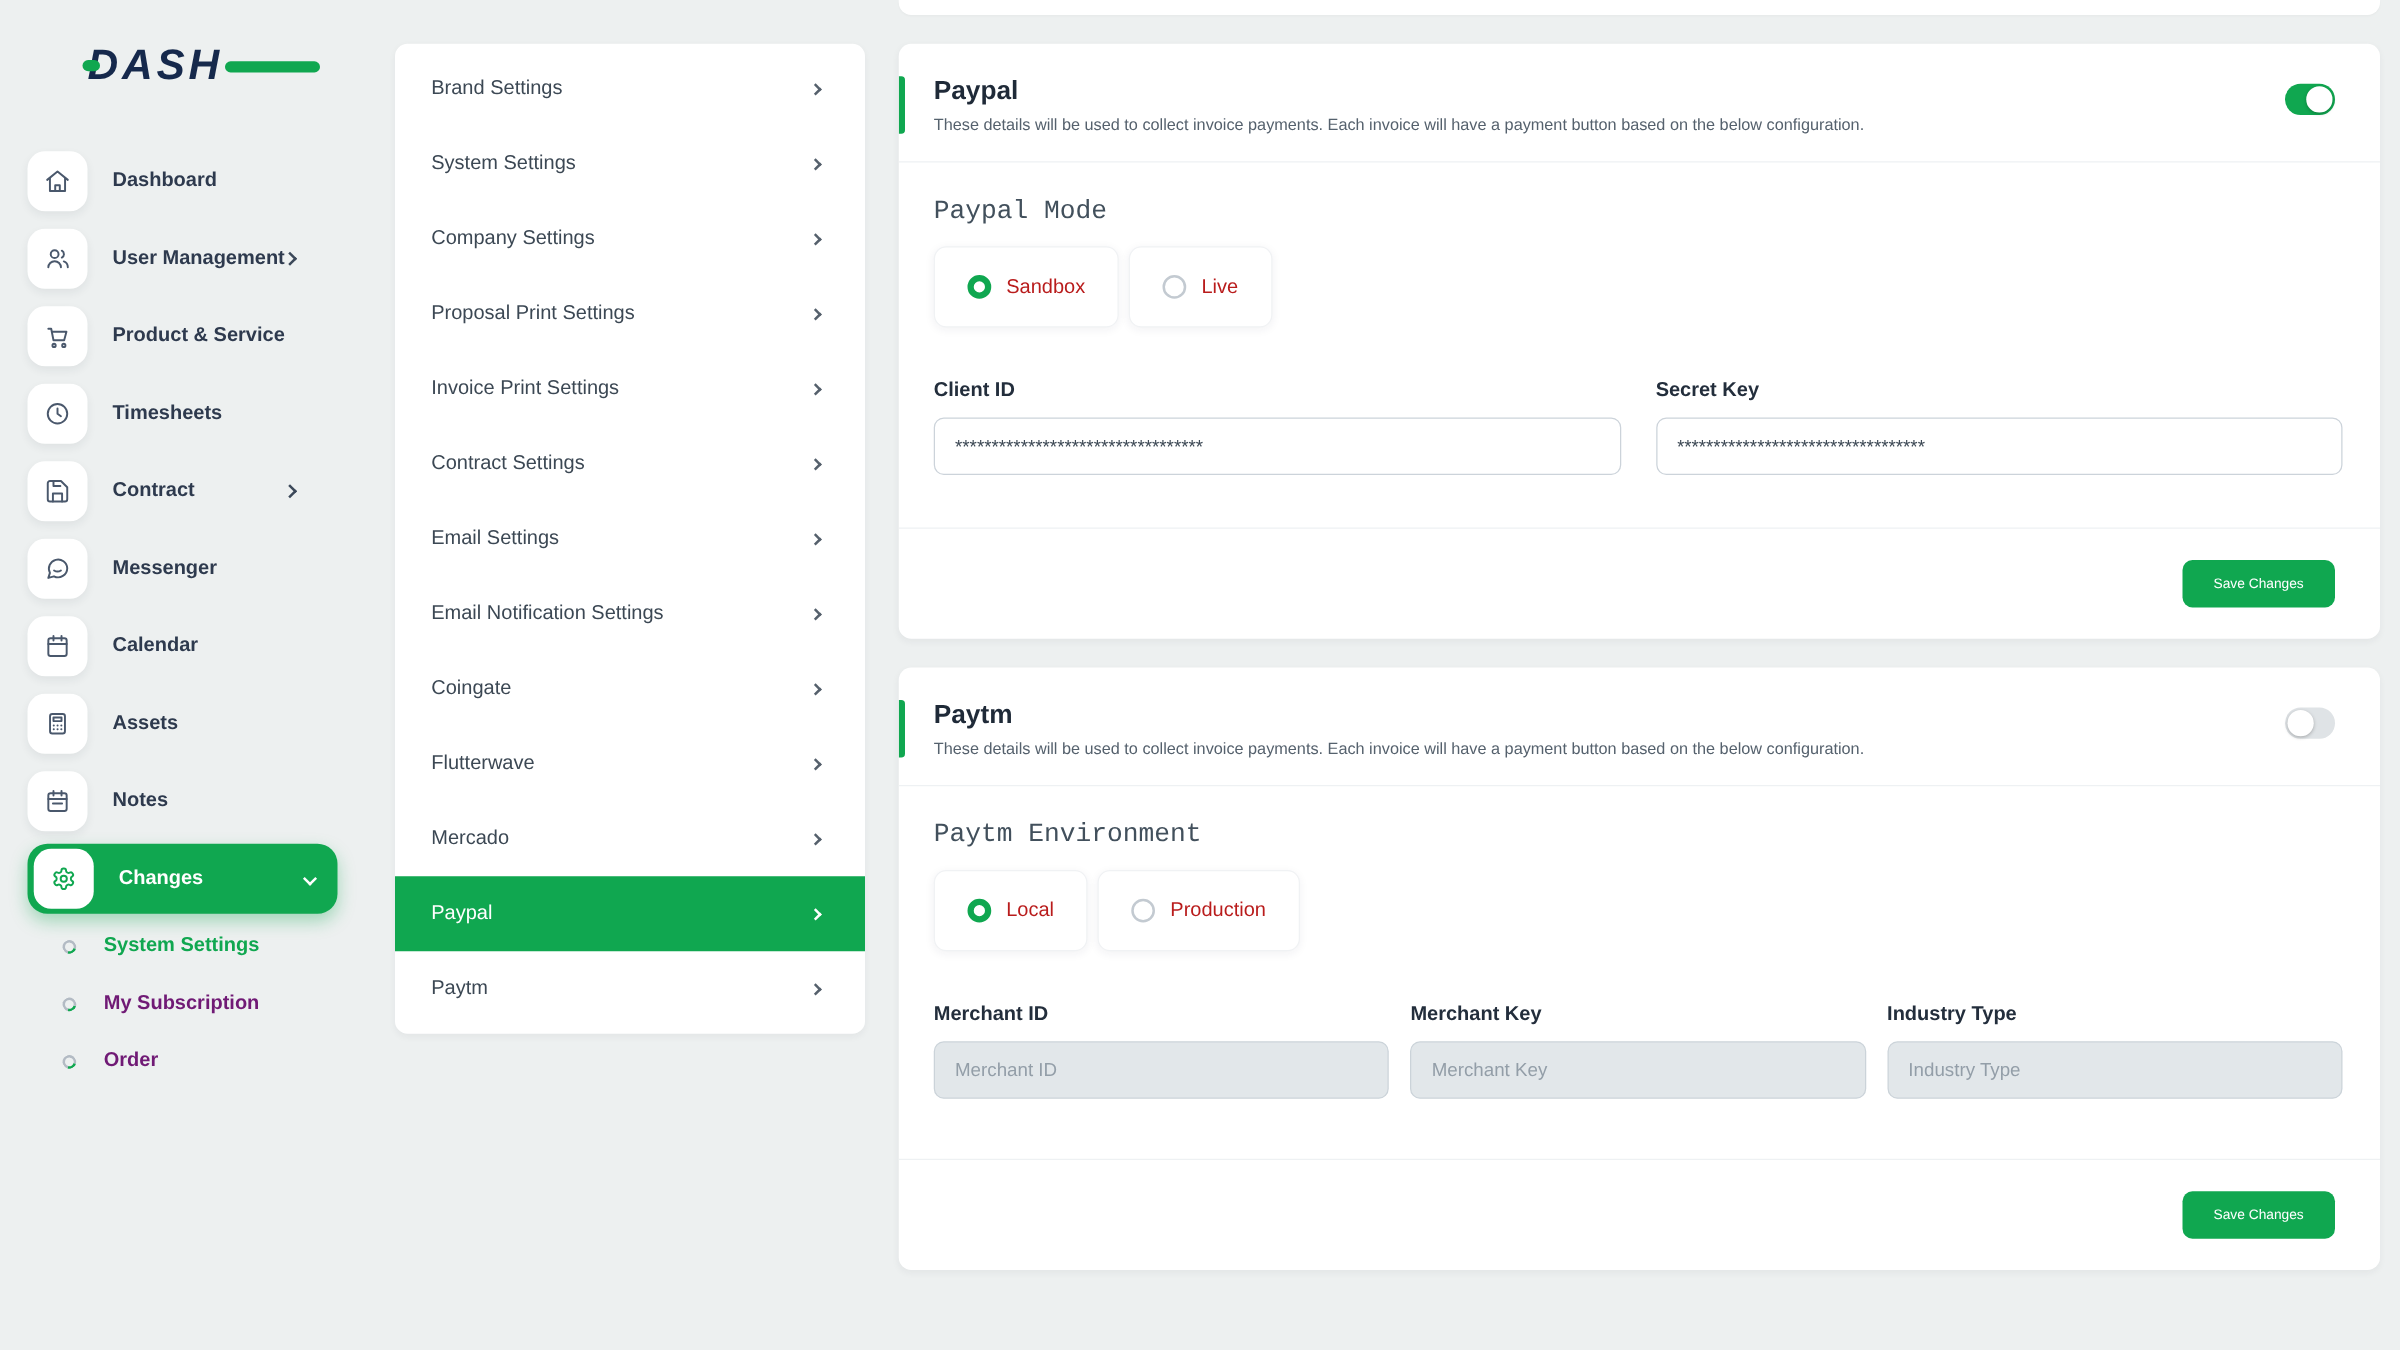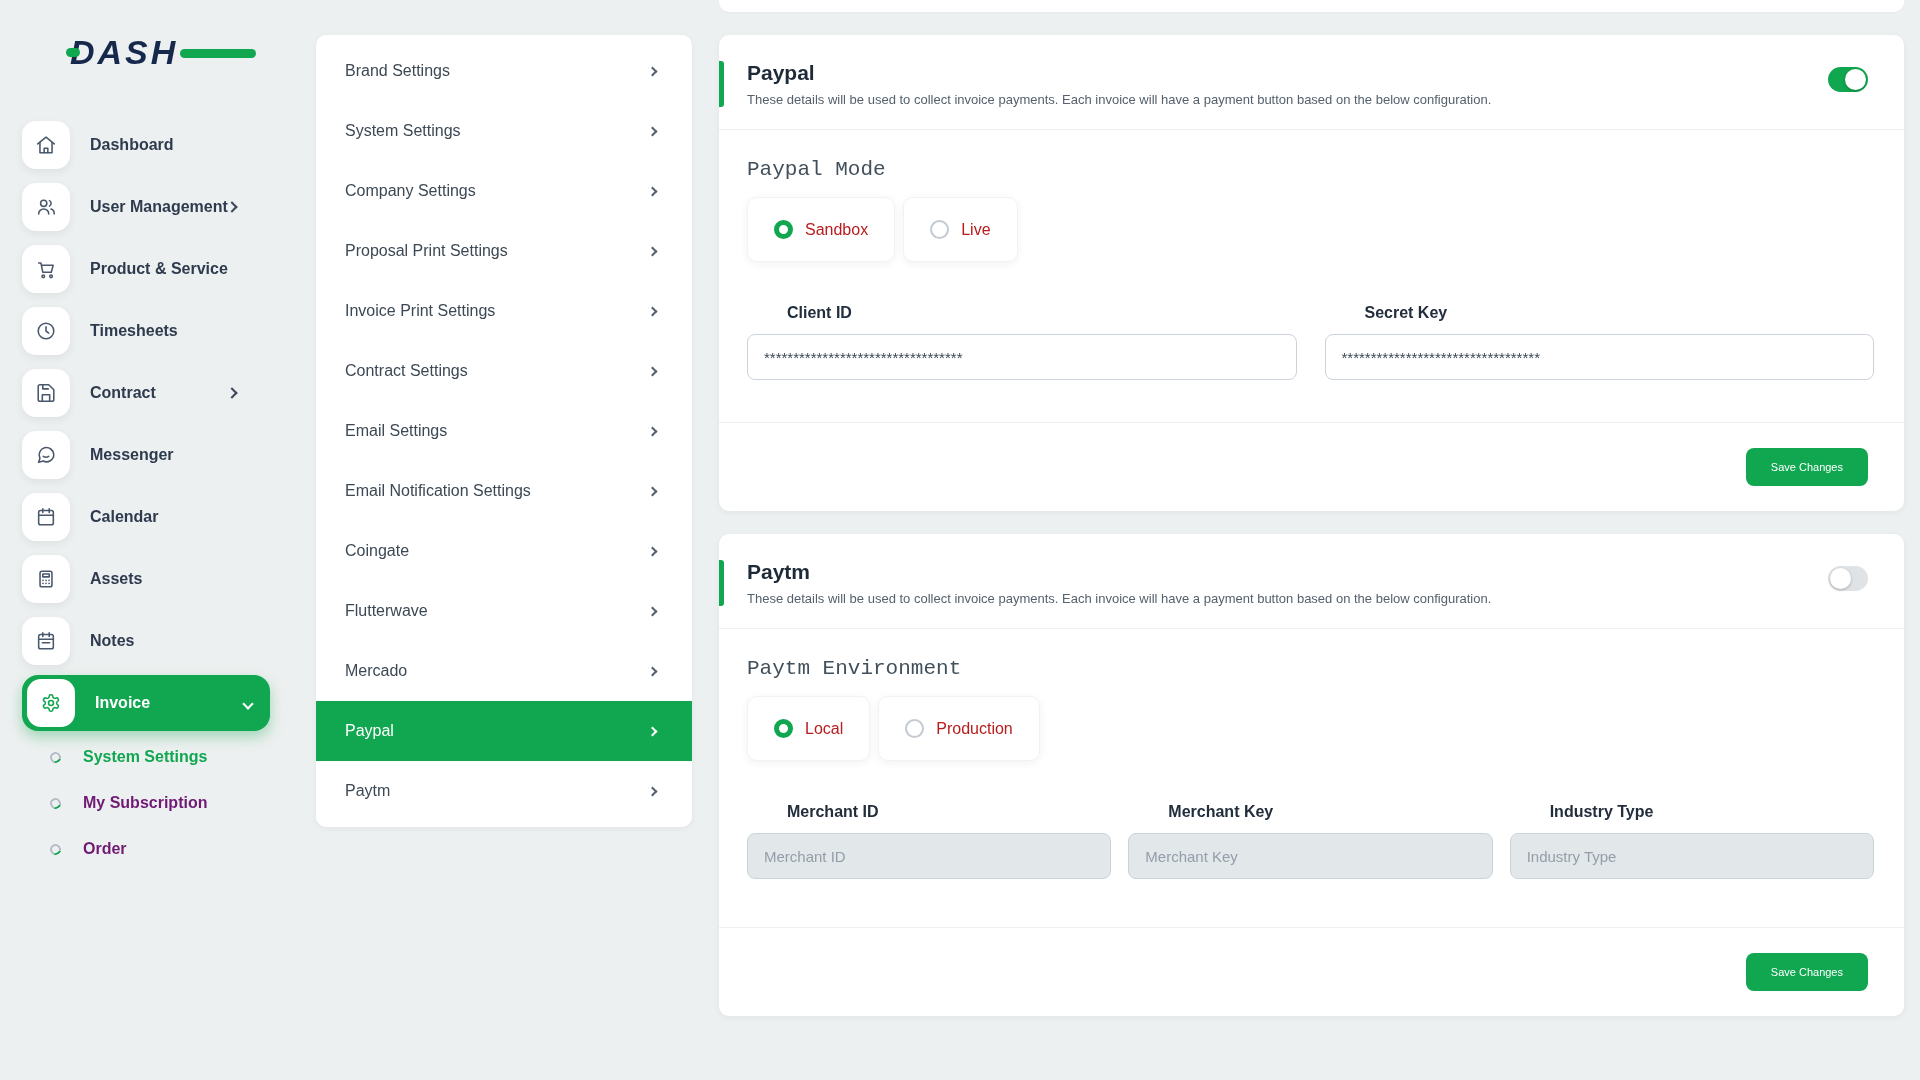--- a/index.html
+++ b/index.html
@@ -88,21 +88,21 @@
     box-shadow:0 2px 8px rgba(30,40,60,0.06);
     padding:22px 26px; display:flex; align-items:center; gap:12px; cursor:pointer;
   }
   .radio-circle { width:19px; height:19px; border-radius:50%; flex:0 0 19px; }
   .radio-circle.selected { border:5.5px solid #10A750; background:#ffffff; }
   .radio-circle.unselected { border:2px solid #c3cad1; background:#ffffff; }
   .radio-label { font-size:16px; color:#b91c1c; }
   .fields-2 { display:grid; grid-template-columns:1fr 1fr; gap:28px; padding:6px 30px 42px 28px; }
   .fields-3 { display:grid; grid-template-columns:1fr 1fr 1fr; gap:17px; padding:6px 30px 48px 28px; }
   .field-group { display:flex; flex-direction:column; }
-  .field-label { font-size:16px; font-weight:700; color:#232e3c; margin-bottom:12px;margin-left:40px; }
+  .field-label { font-size:16px; font-weight:700; color:#232e3c; margin-bottom:12px; }
   .text-input {
     height:46px; border:1px solid #ccd3da; border-radius:8px; background:#ffffff;
     padding:0 16px; font-size:15px; color:#3c4854; outline:none; width:100%;
     font-family:"Liberation Sans", sans-serif;
   }
   .text-input.disabled { background:#e2e7ea; border-color:#cbd3d9; }
   .text-input.disabled::placeholder { color:#939ea8; }
   .text-input::placeholder { color:#939ea8; }
   .card-footer { border-top:1px solid #eef1f3; padding:25px 36px; display:flex; justify-content:flex-end; }
   .btn-primary {
@@ -225,21 +225,21 @@
       <span class="nav-label">Notes</span>
     </div>
 
     <div class="nav-item active">
       <span class="icon-box">
         <svg viewBox="0 0 24 24">
             <path d="M12.22 3h-.44a1.8 1.8 0 0 0-1.8 1.8v.16a1.8 1.8 0 0 1-.9 1.56l-.39.22a1.8 1.8 0 0 1-1.8 0l-.14-.07a1.8 1.8 0 0 0-2.45.66l-.2.34a1.8 1.8 0 0 0 .65 2.46l.14.09a1.8 1.8 0 0 1 .9 1.55v.46a1.8 1.8 0 0 1-.9 1.57l-.14.08a1.8 1.8 0 0 0-.65 2.46l.2.34a1.8 1.8 0 0 0 2.45.66l.14-.07a1.8 1.8 0 0 1 1.8 0l.39.22a1.8 1.8 0 0 1 .9 1.56v.16a1.8 1.8 0 0 0 1.8 1.8h.44a1.8 1.8 0 0 0 1.8-1.8v-.16a1.8 1.8 0 0 1 .9-1.56l.39-.22a1.8 1.8 0 0 1 1.8 0l.14.07a1.8 1.8 0 0 0 2.45-.66l.2-.35a1.8 1.8 0 0 0-.65-2.45l-.14-.08a1.8 1.8 0 0 1-.9-1.57v-.45a1.8 1.8 0 0 1 .9-1.57l.14-.08a1.8 1.8 0 0 0 .65-2.46l-.2-.34a1.8 1.8 0 0 0-2.45-.66l-.14.07a1.8 1.8 0 0 1-1.8 0l-.39-.22a1.8 1.8 0 0 1-.9-1.56V4.8A1.8 1.8 0 0 0 12.22 3z"></path>
             <circle cx="12" cy="12" r="2.7"></circle>
           </svg>
       </span>
-      <span class="nav-label">Invoice</span>
+      <span class="nav-label">Changes</span>
       <span class="chev-down-wrap"><span class="chev down"></span></span>
     </div>
   </nav>
 
   <div class="subnav">
     <div class="subnav-item active">
       <span class="ring"></span>
       <span class="subnav-label">System Settings</span>
     </div>
     <div class="subnav-item">

